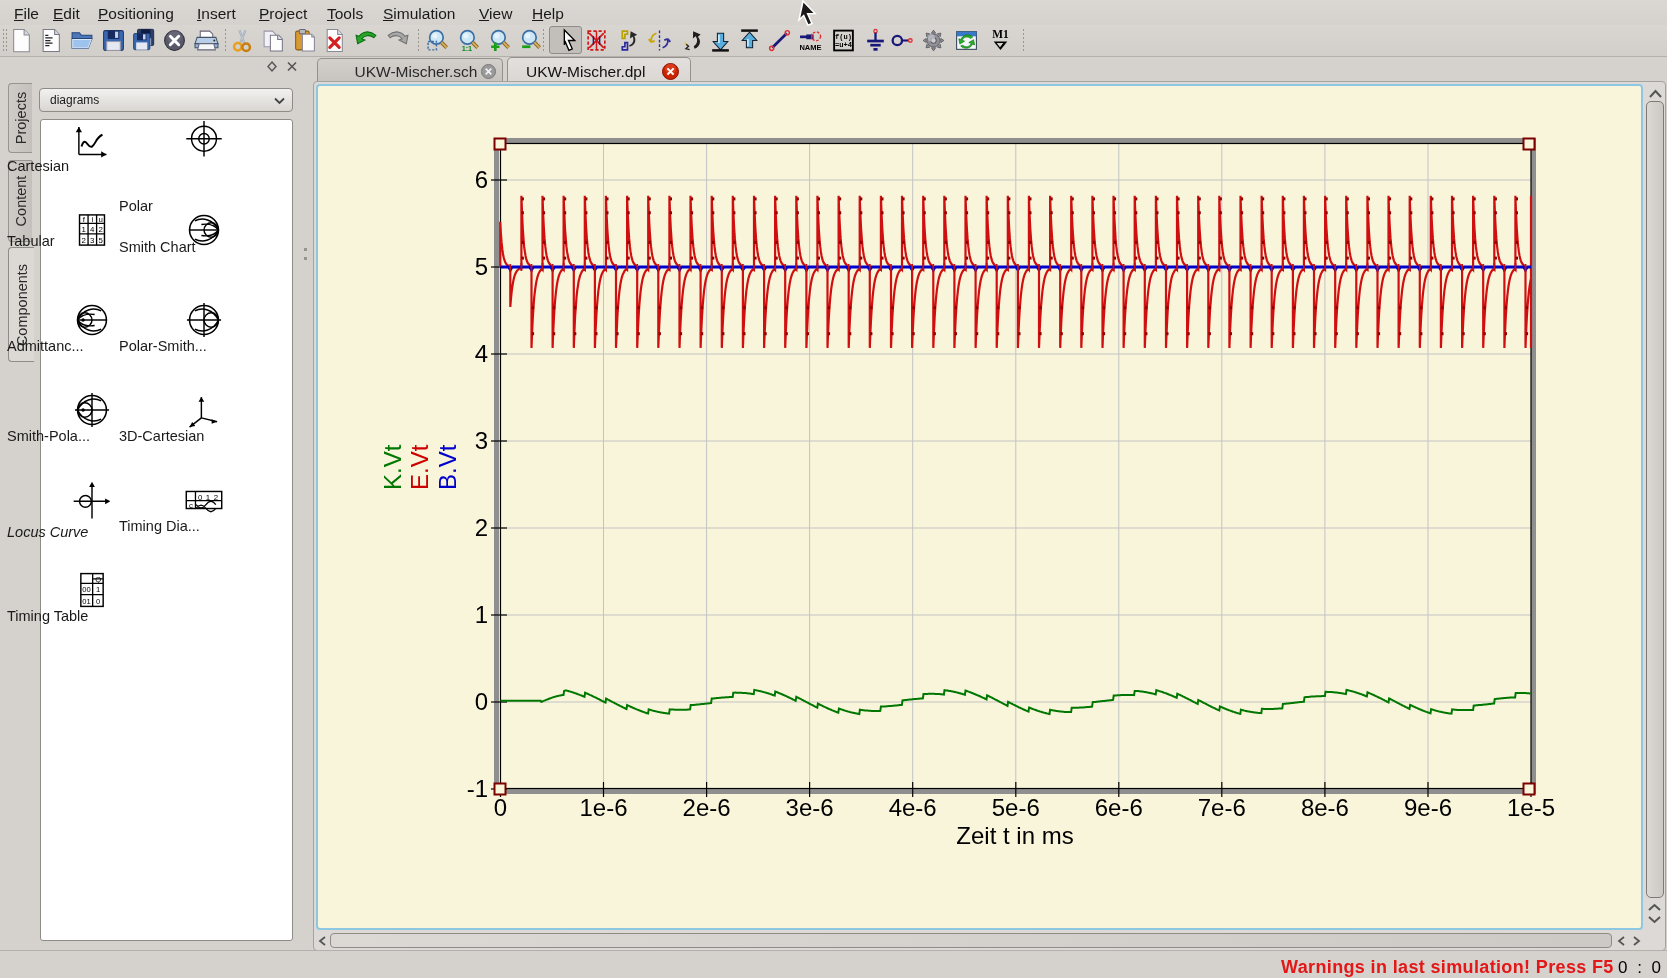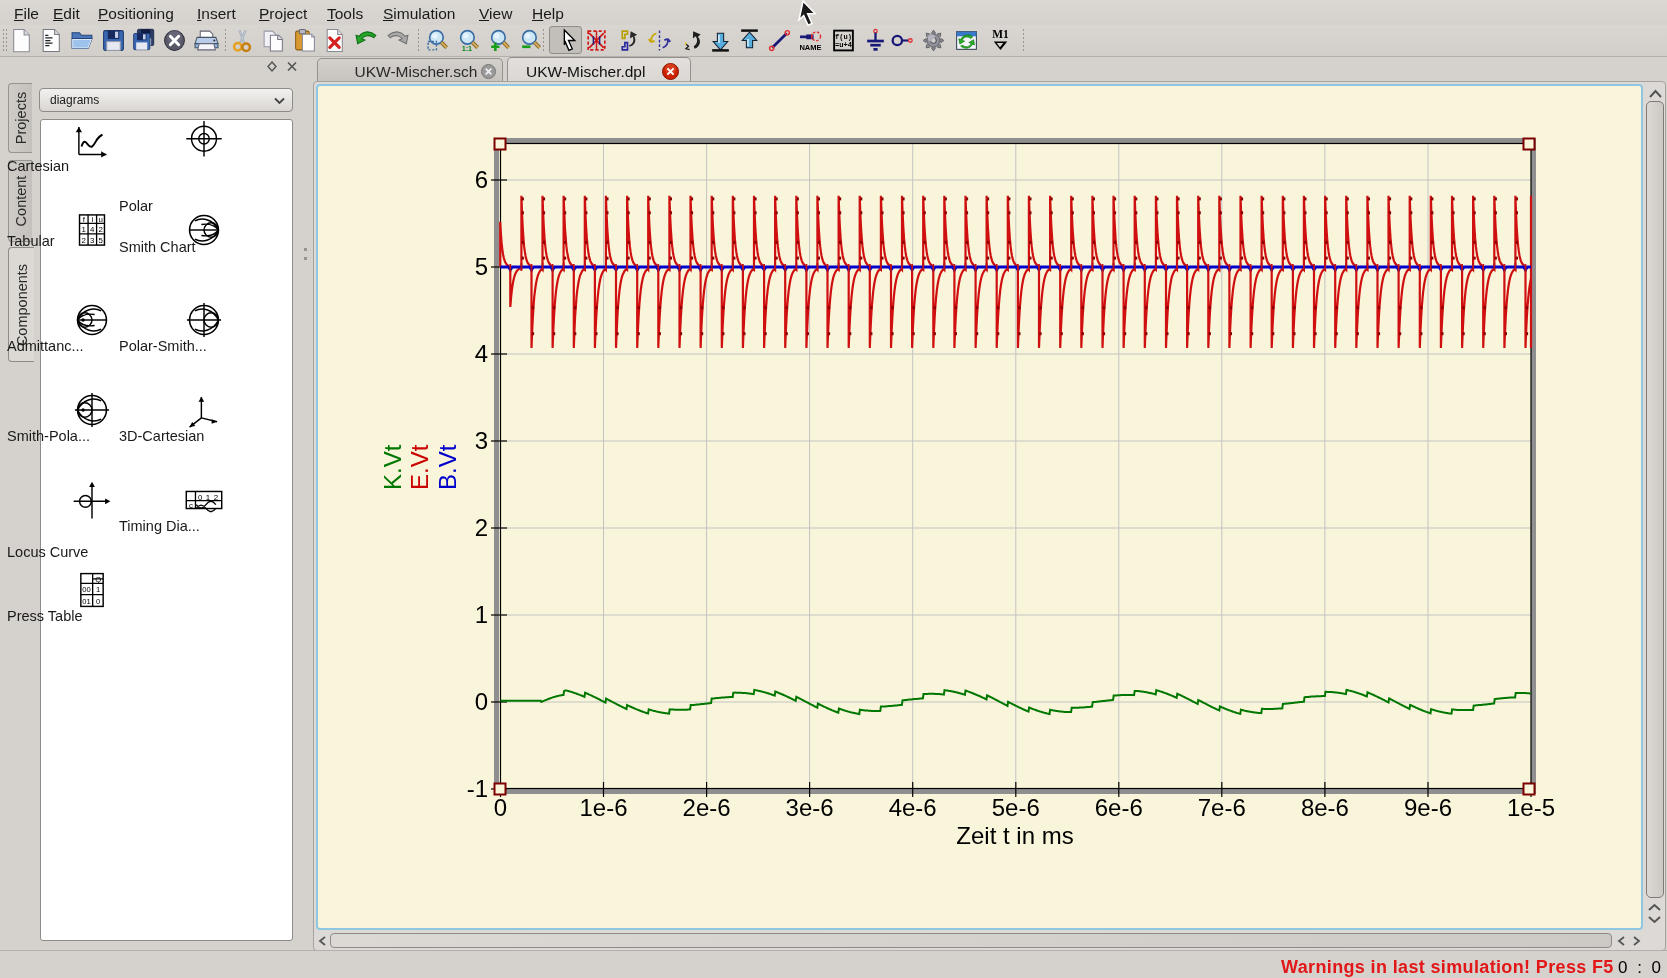--- a/index.html
+++ b/index.html
@@ -309,21 +309,21 @@
     <path d="M26 25l-4.2-2v3.4z" fill="#000" stroke="none"></path>
     <path d="M5 29l4.4-.8-2.4-3z" fill="#000" stroke="none"></path>
   </svg>
 <div class="abs slab" style="left:119px;top:428px;width:170px;">3D-Cartesian</div>
 <svg class="abs" style="left:71px;top:479px" width="42" height="42" viewBox="0 0 32 32" fill="none" stroke="#000" stroke-width="1.1">
     <path d="M16 30V4M2 17h26"></path>
     <path d="M16 2l-2.2 4h4.4z" fill="#000" stroke="none"></path>
     <path d="M30 17l-4-2.2v4.4z" fill="#000" stroke="none"></path>
     <circle cx="11" cy="17" r="4.5"></circle>
   </svg>
-<div class="abs slab" style="left:7px;top:544px;width:170px;">Locus Curve</div>
+<div class="abs slab" style="left:7px;top:524px;width:170px;font-style:italic;">Locus Curve</div>
 <svg class="abs" style="left:183px;top:479px" width="42" height="42" viewBox="0 0 32 32" fill="none" stroke="#000" stroke-width="1.1">
     <rect x="2.5" y="9.5" width="27" height="13" fill="#fff" stroke-width="1.1"></rect>
     <g font-family="Liberation Sans" font-size="6" fill="#000" stroke="none" text-anchor="middle">
       <text x="13" y="15.8">0</text>
       <text x="19" y="15.8">1</text>
       <text x="25" y="15.8">2</text>
       <text x="6" y="21.8">c</text>
     </g>
     <path d="M2.5 16.5h27M9.5 9.5v13" stroke-width="1"></path>
     <path d="M10 19.5c2.5 3.4 5 3.4 7.5 0s5-3.4 7.5 0M10 22.4c2.5-3.4 5-3.4 7.5 0s5 3.4 7.5 0" stroke-width="1"></path>
@@ -333,21 +333,21 @@
     <rect x="7.5" y="3.5" width="17" height="25" fill="#fff" stroke-width="1.1"></rect>
     <path d="M16.5 3.5v25M7.5 11h17M7.5 19.5h17M16.5 7.5h8" stroke-width="1"></path>
     <g font-family="Liberation Sans" font-size="5.8" fill="#000" stroke="none">
       <text x="18.5" y="9.8">Q</text>
       <text x="8.5" y="17.7">00</text>
       <text x="19" y="17.7">1</text>
       <text x="8.5" y="26.3">01</text>
       <text x="19" y="26.3">0</text>
     </g>
   </svg>
-<div class="abs slab" style="left:7px;top:608px;width:170px;">Press Table</div>
+<div class="abs slab" style="left:7px;top:608px;width:170px;">Timing Table</div>
 
 <div class="abs" style="left:303px;top:245px;width:5px;height:18px;background-image:radial-gradient(circle,#97938f 35%,transparent 37%);background-size:5px 9px"></div>
 
 <div class="abs" style="left:317px;top:58px;width:186px;height:26px;background:linear-gradient(#d3cfcb,#c6c2be);border:1px solid #94908c;border-bottom:none;border-radius:5px 5px 0 0;font-size:15.5px;color:#2a2a2a;text-align:center;padding:4px 0 16px 12px">UKW-Mischer.sch</div>
 <svg class="abs" style="left:481px;top:64px" width="15" height="15" viewBox="0 0 15 15">
     <circle cx="7.5" cy="7.5" r="7" fill="#9a9a9a" stroke="#777"></circle>
     <path d="M4.7 4.7l5.6 5.6M10.3 4.7l-5.6 5.6" stroke="#eee" stroke-width="1.8"></path>
   </svg>
 <div class="abs" style="left:507px;top:57px;width:184px;height:40px;background:linear-gradient(#e2dfdc,#d6d2ce);border:1px solid #94908c;border-bottom:none;border-radius:5px 5px 0 0;font-size:15.5px;color:#111;text-align:left;padding:5px 0 0 18px">UKW-Mischer.dpl</div>
 <svg class="abs" style="left:662px;top:63px" width="17" height="17" viewBox="0 0 17 17">

